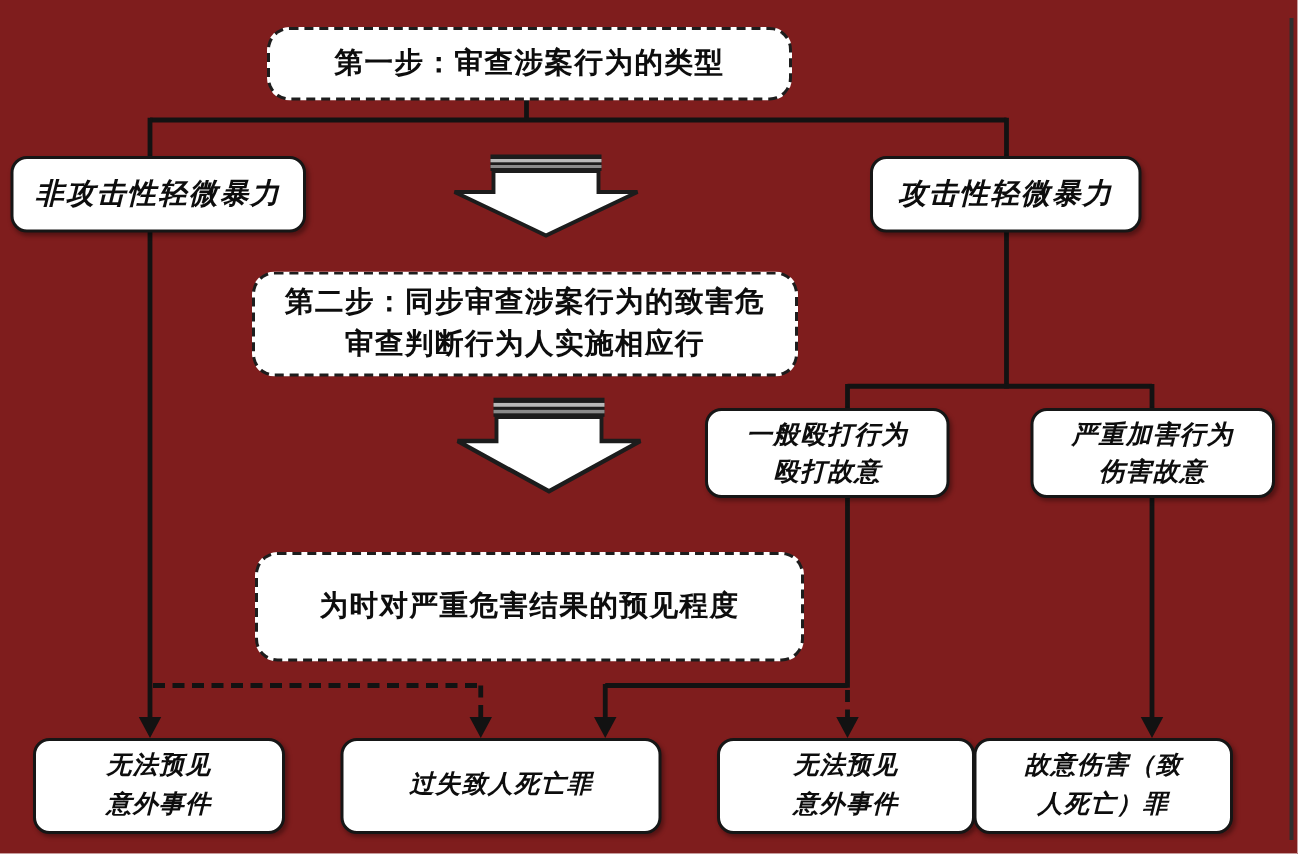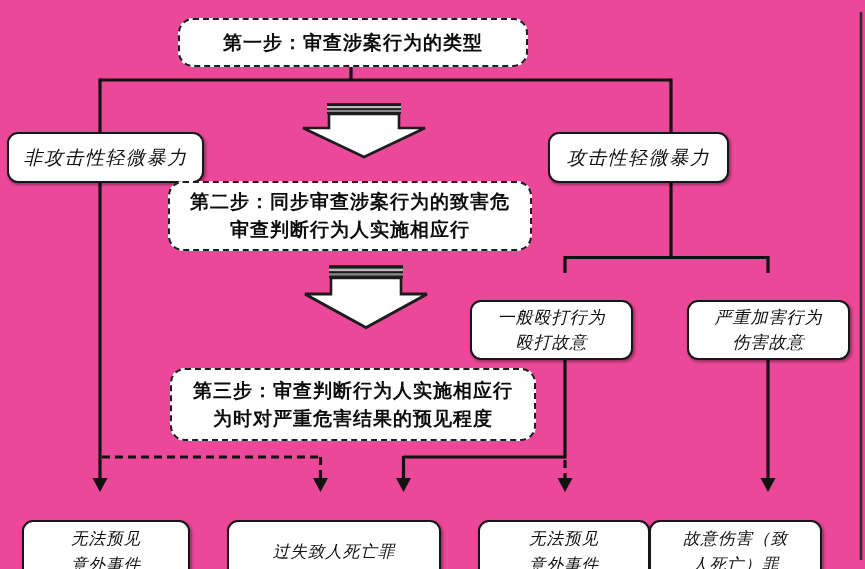--- a/index.html
+++ b/index.html
@@ -1,33 +1,33 @@
 <!DOCTYPE html>
 <html><head>
 <meta charset="utf-8">
 <style>
   html,body{margin:0;padding:0;background:#ffffff;}
   .canvas{
-    position:relative;width:865px;height:569px;background:#ec4899;
+    position:relative;width:865px;height:569px;background:#7f1d1d;
     font-family:"Liberation Sans",sans-serif;overflow:hidden;
   }
   svg.connectors{position:absolute;left:0;top:0;z-index:1;}
   svg.block-arrow{position:absolute;z-index:1;}
   .node{
     position:absolute;z-index:2;background:#ffffff;
     border:2.4px solid #161616;border-radius:11px;
     display:flex;flex-direction:column;align-items:center;justify-content:center;
     box-shadow:1.5px 2px 3px rgba(0,0,0,0.35);
     color:#0d0d0d;text-align:center;line-height:1.45;
   }
   .dashedbox{
     border:2px dashed #1d1d1d;border-radius:15px;box-shadow:none;
   }
   .step-text{font-weight:bold;font-size:19px;letter-spacing:1px;}
-  .kai{font-weight:normal;font-style:italic;margin-top:28px;}
+  .kai{font-weight:bold;font-style:italic;}
   .branch-node{font-size:19px;letter-spacing:1.5px;}
   .mid-node{font-size:17px;letter-spacing:1px;line-height:1.5;}
   .outcome-node{font-size:16.5px;letter-spacing:1px;line-height:1.55;}
 </style>
 </head>
 <body>
 
 <div class="canvas">
 
   <svg class="connectors" width="865" height="569" viewBox="0 0 865 569" fill="none">
@@ -85,40 +85,39 @@
     <path d="M30,12 L30,26 L4,26 L65,55 L126,26 L100,26 L100,12 Z" fill="#ffffff" stroke="#1c1c1c" stroke-width="2.6" stroke-linejoin="miter"></path>
   </svg>
 
   <div class="node dashedbox" style="left:178px;top:18px;width:346px;height:45px;">
     <span class="step-text">第一步：审查涉案行为的类型</span>
   </div>
 
   <div class="node kai branch-node" style="left:7px;top:104px;width:193px;height:47px;">
     <span>非攻击性轻微暴力</span>
   </div>
-  <div class="node kai branch-node" style="left:548px;top:104px;width:177px;height:47px;">
+  <div class="node kai branch-node" style="left:580px;top:104px;width:177px;height:47px;">
     <span>攻击性轻微暴力</span>
   </div>
 
   <div class="node dashedbox" style="left:168px;top:181px;width:360px;height:66px;justify-content:center;">
     <span class="step-text">第二步：同步审查涉案行为的致害危</span>
     <span class="step-text">审查判断行为人实施相应行</span>
   </div>
 
   <div class="node kai mid-node" style="left:470px;top:272px;width:159px;height:56px;">
     <span>一般殴打行为</span>
     <span>殴打故意</span>
   </div>
   <div class="node kai mid-node" style="left:687px;top:272px;width:159px;height:56px;">
     <span>严重加害行为</span>
     <span>伤害故意</span>
   </div>
 
   <div class="node dashedbox" style="left:170px;top:368px;width:362px;height:69px;">
-    <span class="step-text">第三步：审查判断行为人实施相应行</span>
     <span class="step-text">为时对严重危害结果的预见程度</span>
   </div>
 
   <div class="node kai outcome-node" style="left:22px;top:492px;width:164px;height:60px;">
     <span>无法预见</span>
     <span>意外事件</span>
   </div>
   <div class="node kai outcome-node" style="left:227px;top:492px;width:210px;height:60px;">
     <span>过失致人死亡罪</span>
   </div>

